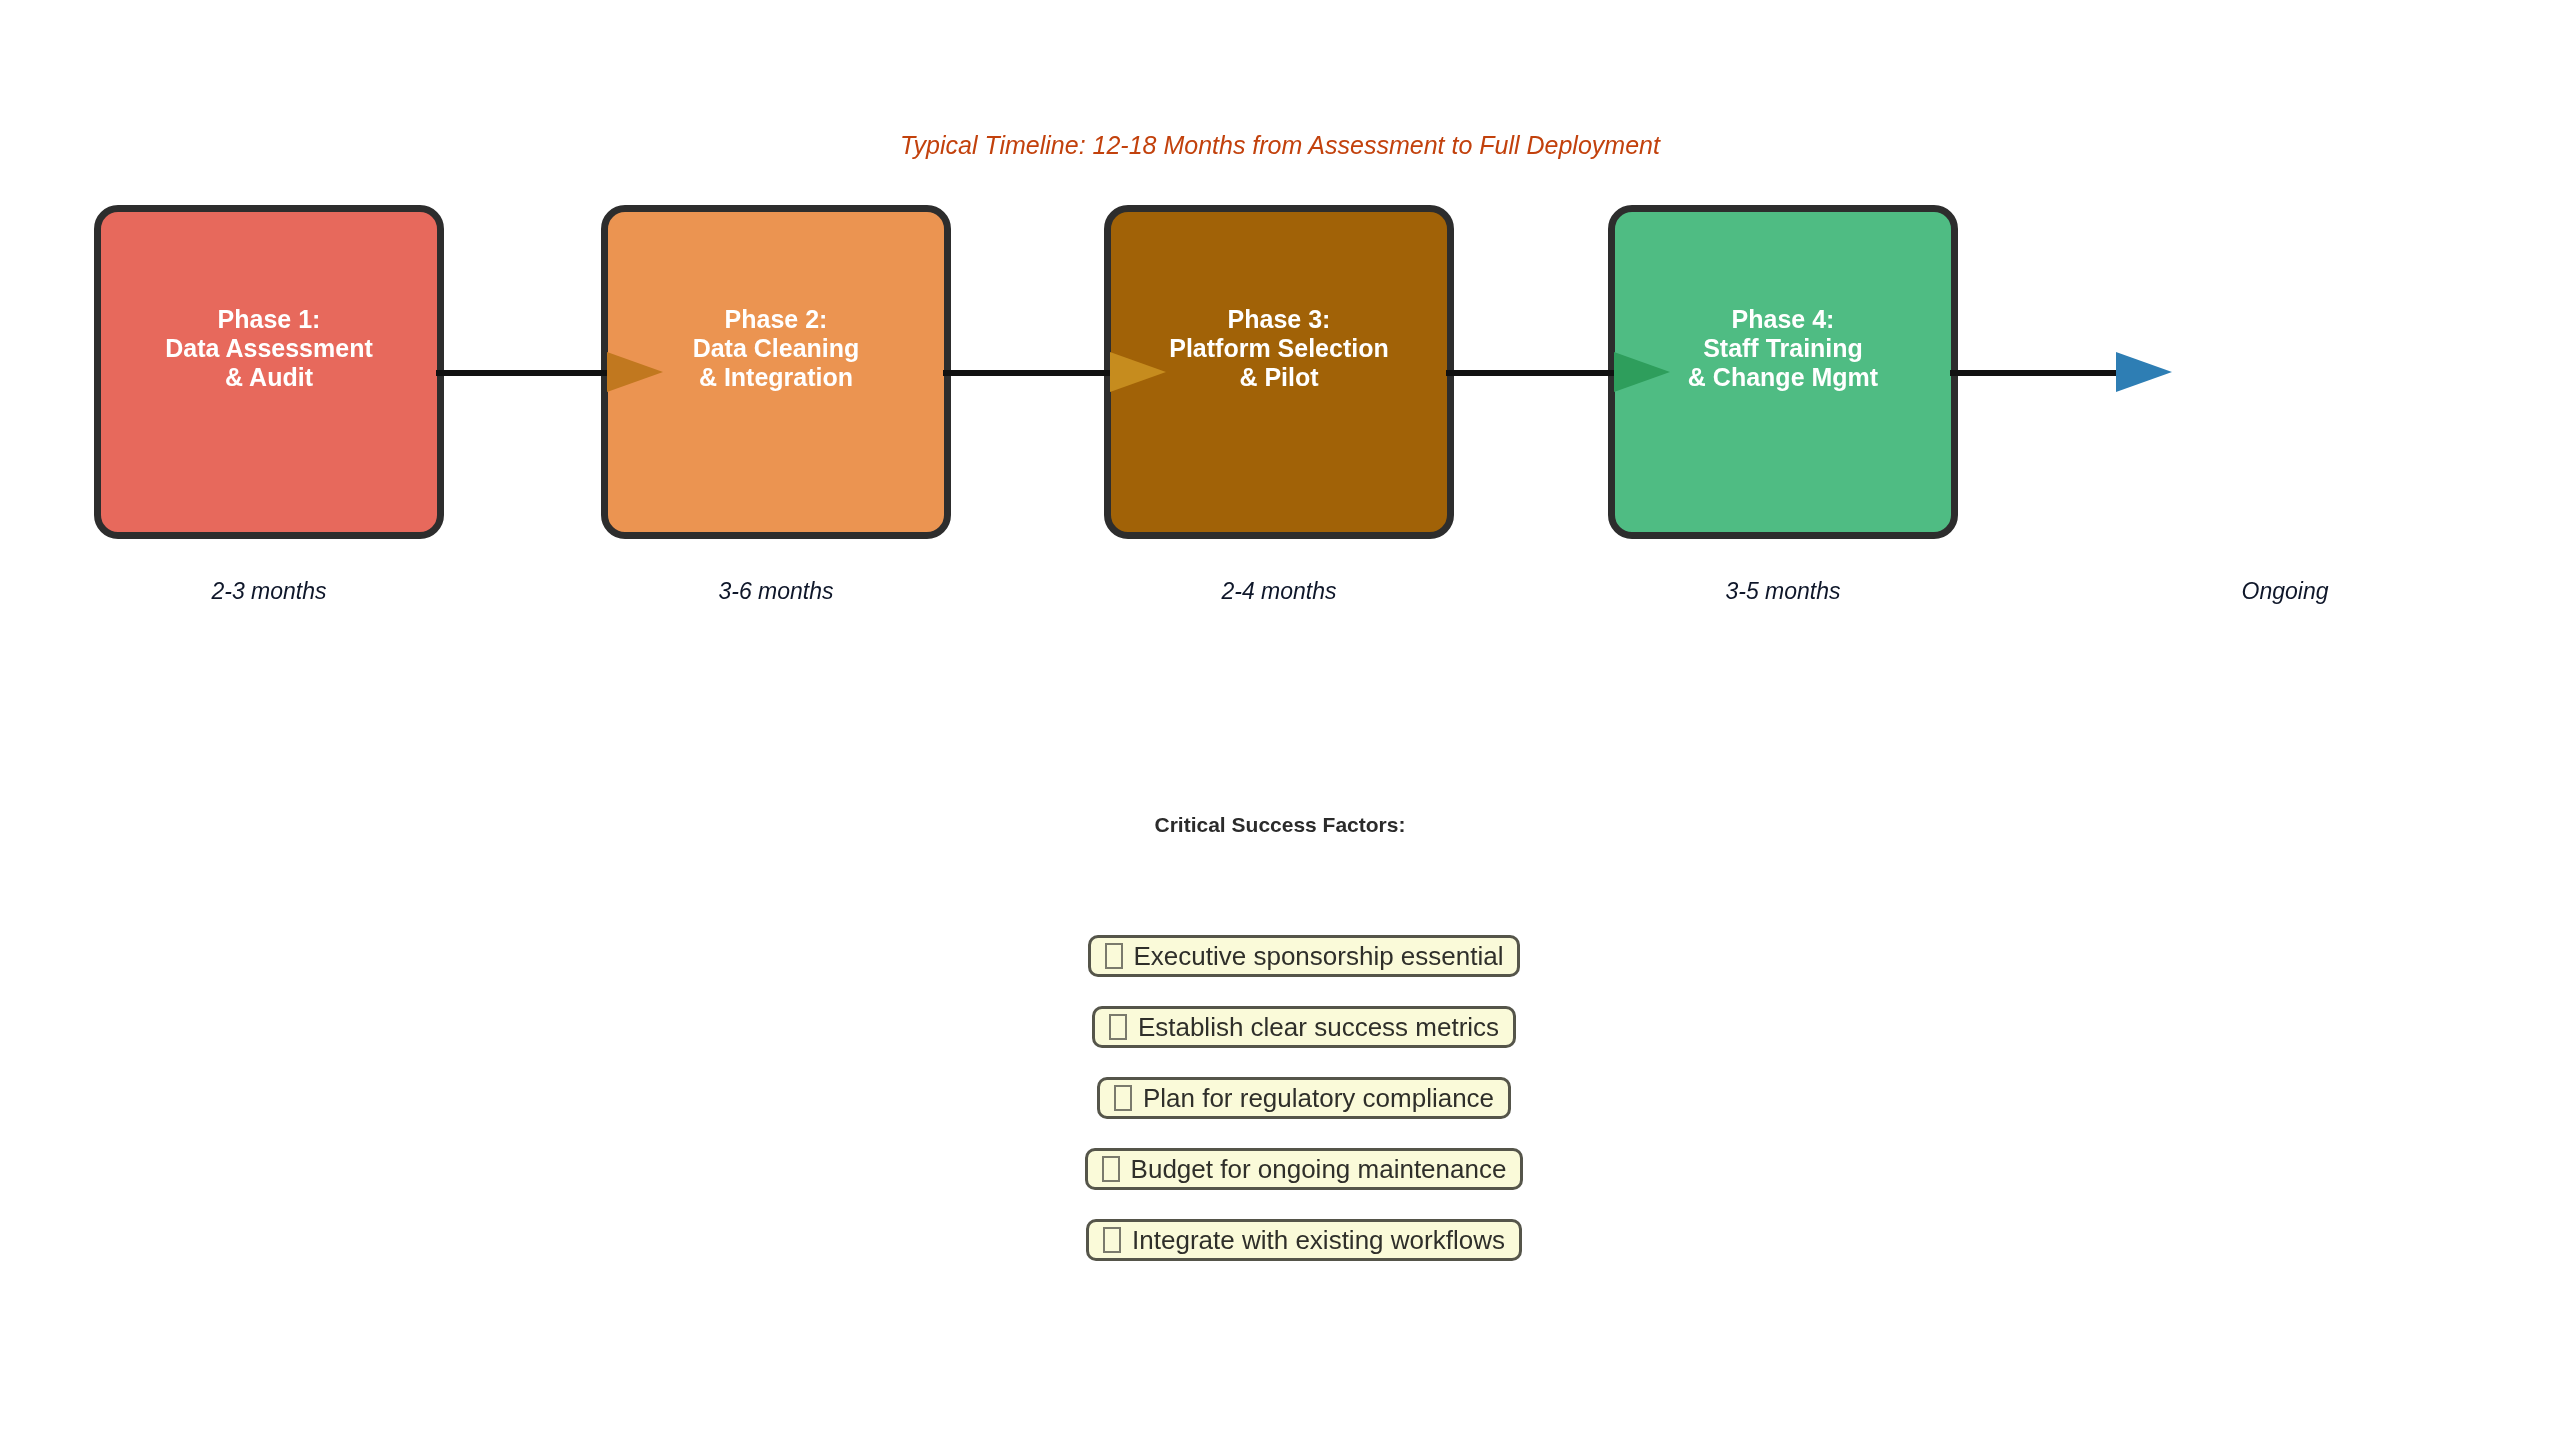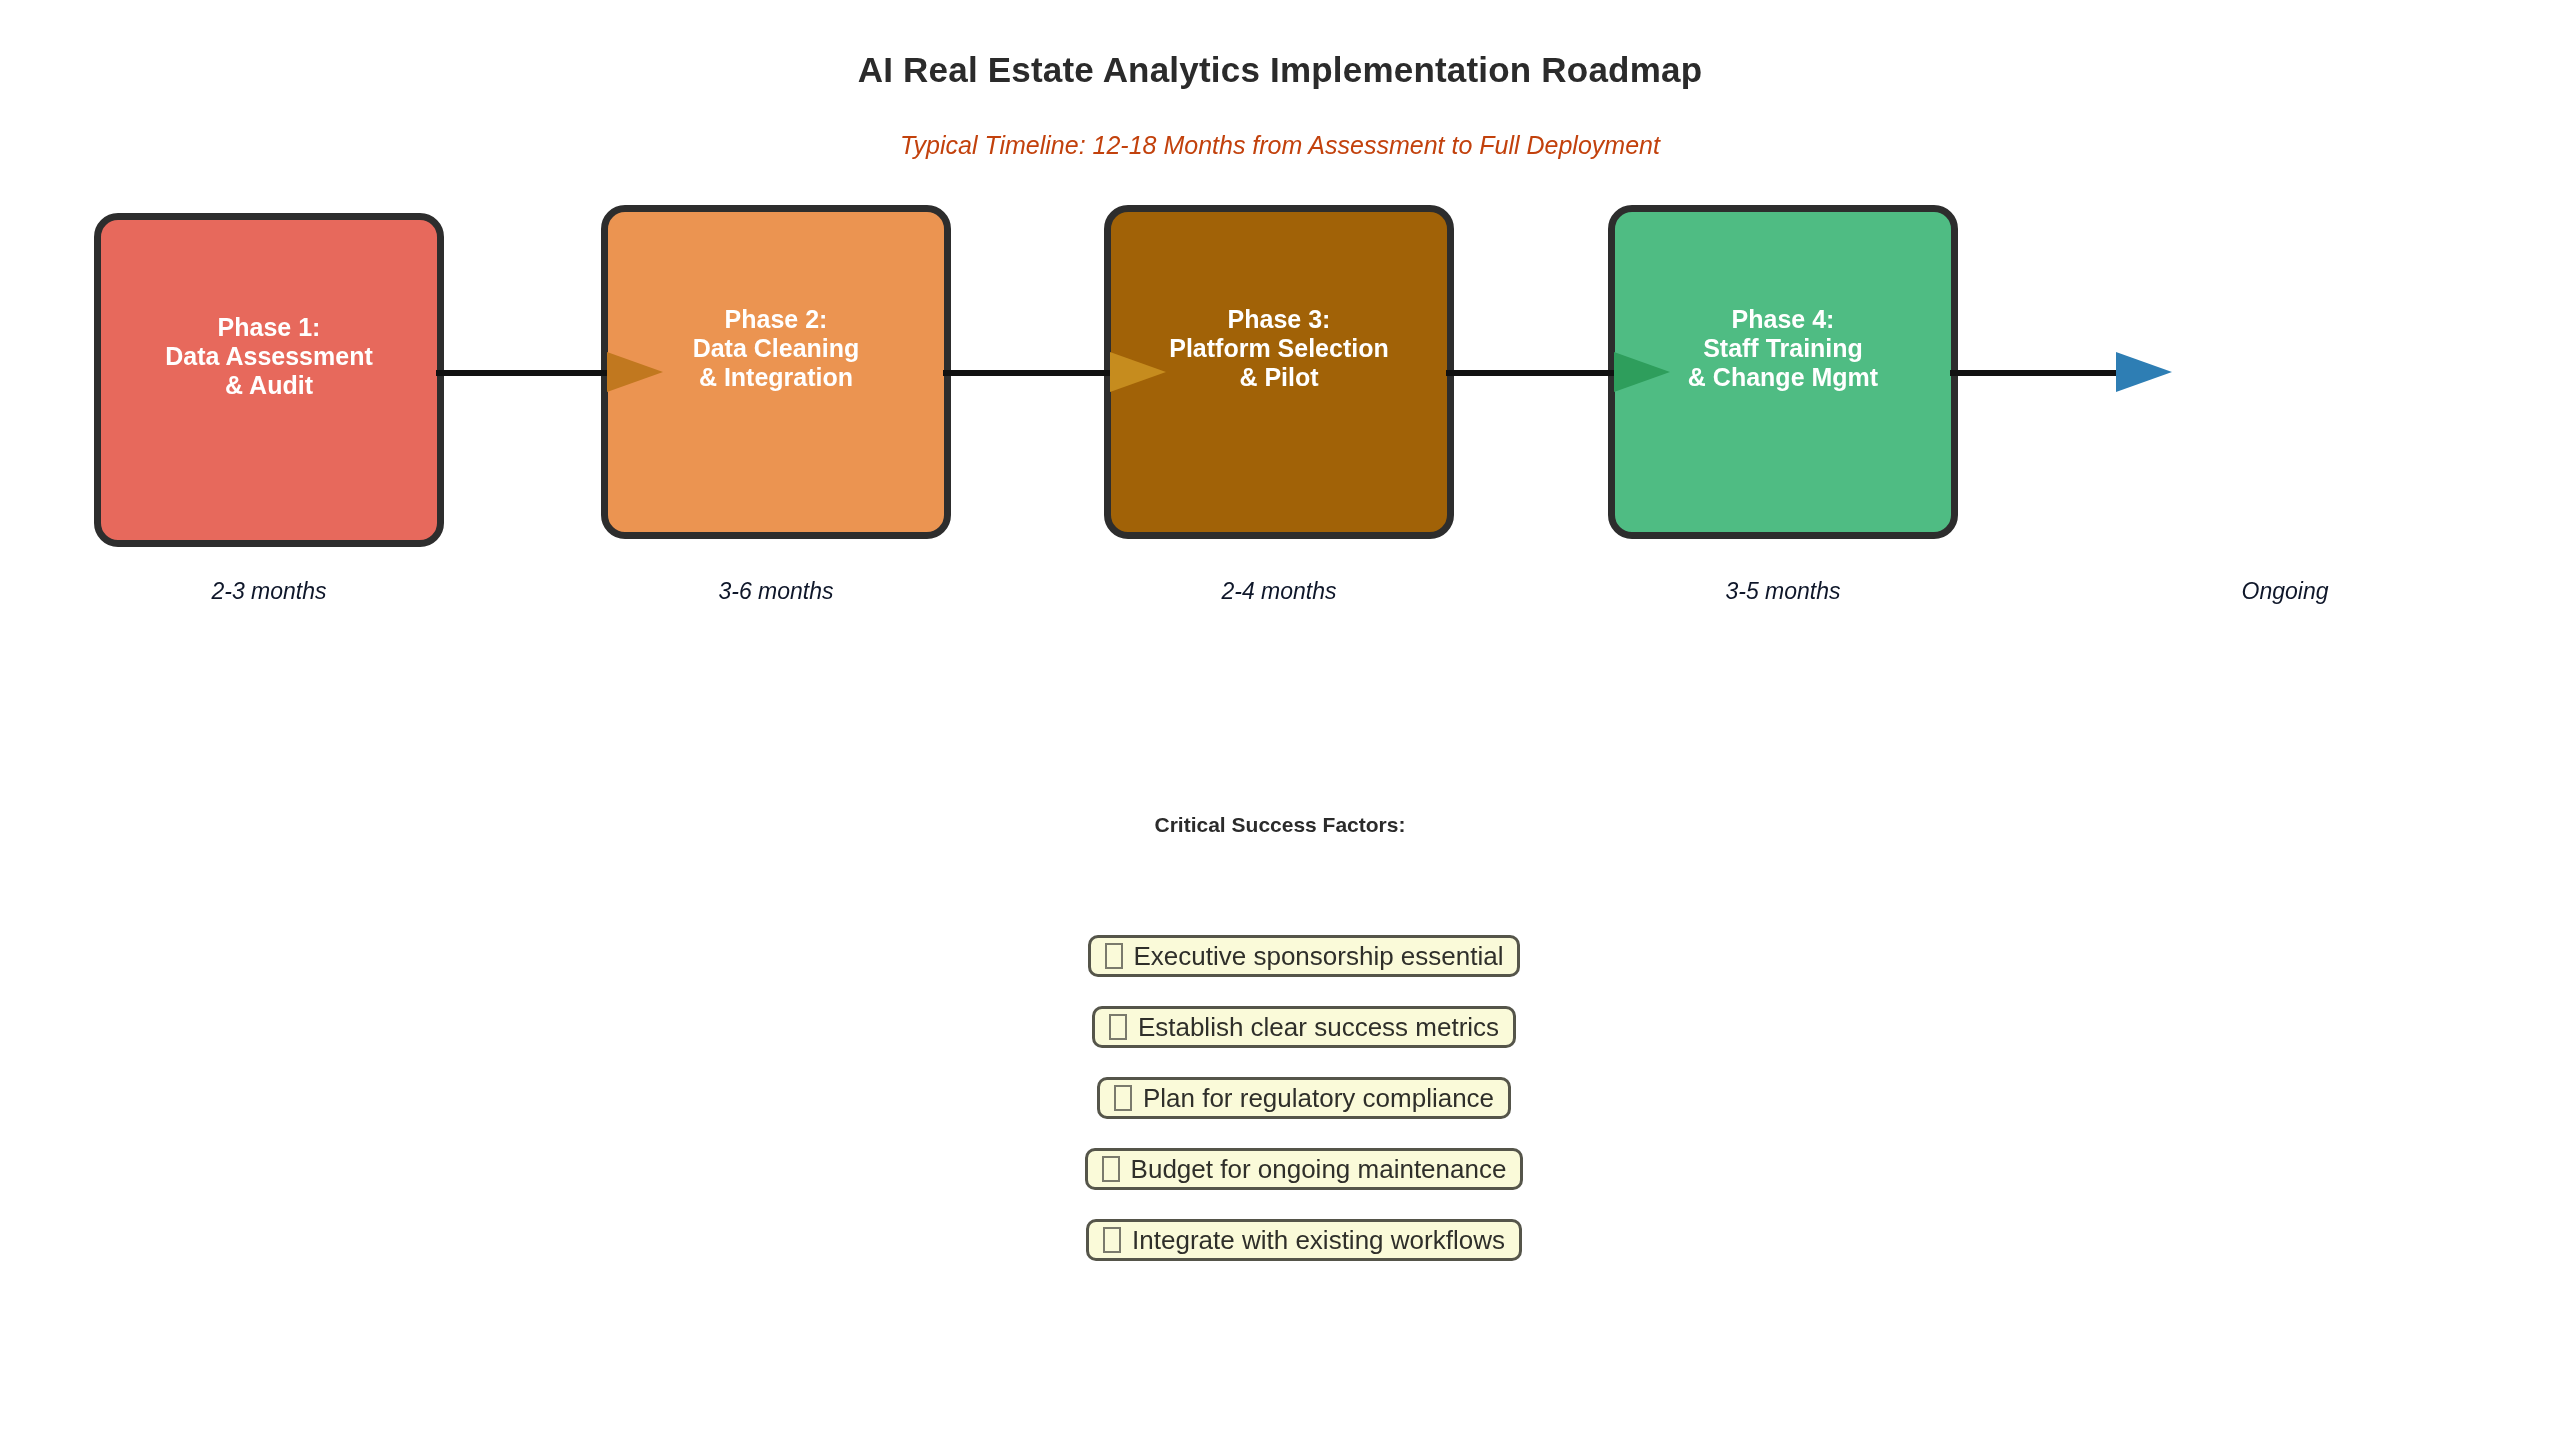--- a/index.html
+++ b/index.html
@@ -121,24 +121,23 @@
     border: 2px solid #7a7a6c;
     margin-right: 11px;
     flex: 0 0 auto;
   }
 </style>
 </head>
 <body>
 
 <div class="canvas">
 
-  <div class="page-title">AI Real Estate Analytics Implementation Roadmap</div>
   <div class="subtitle">Typical Timeline: 12-18 Months from Assessment to Full Deployment</div>
 
-  <div class="phase-box" style="left: 94px; background: rgb(231, 105, 92); margin-top: 8px;">
+  <div class="phase-box" style="left: 94px; background: rgb(231, 105, 92);">
     <div class="phase-label">
       <div>Phase 1:</div>
       <div>Data Assessment</div>
       <div>&amp; Audit</div>
     </div>
   </div>
   <div class="phase-box" style="left: 601px; background: rgb(235, 148, 81);">
     <div class="phase-label">
       <div>Phase 2:</div>
       <div>Data Cleaning</div>

